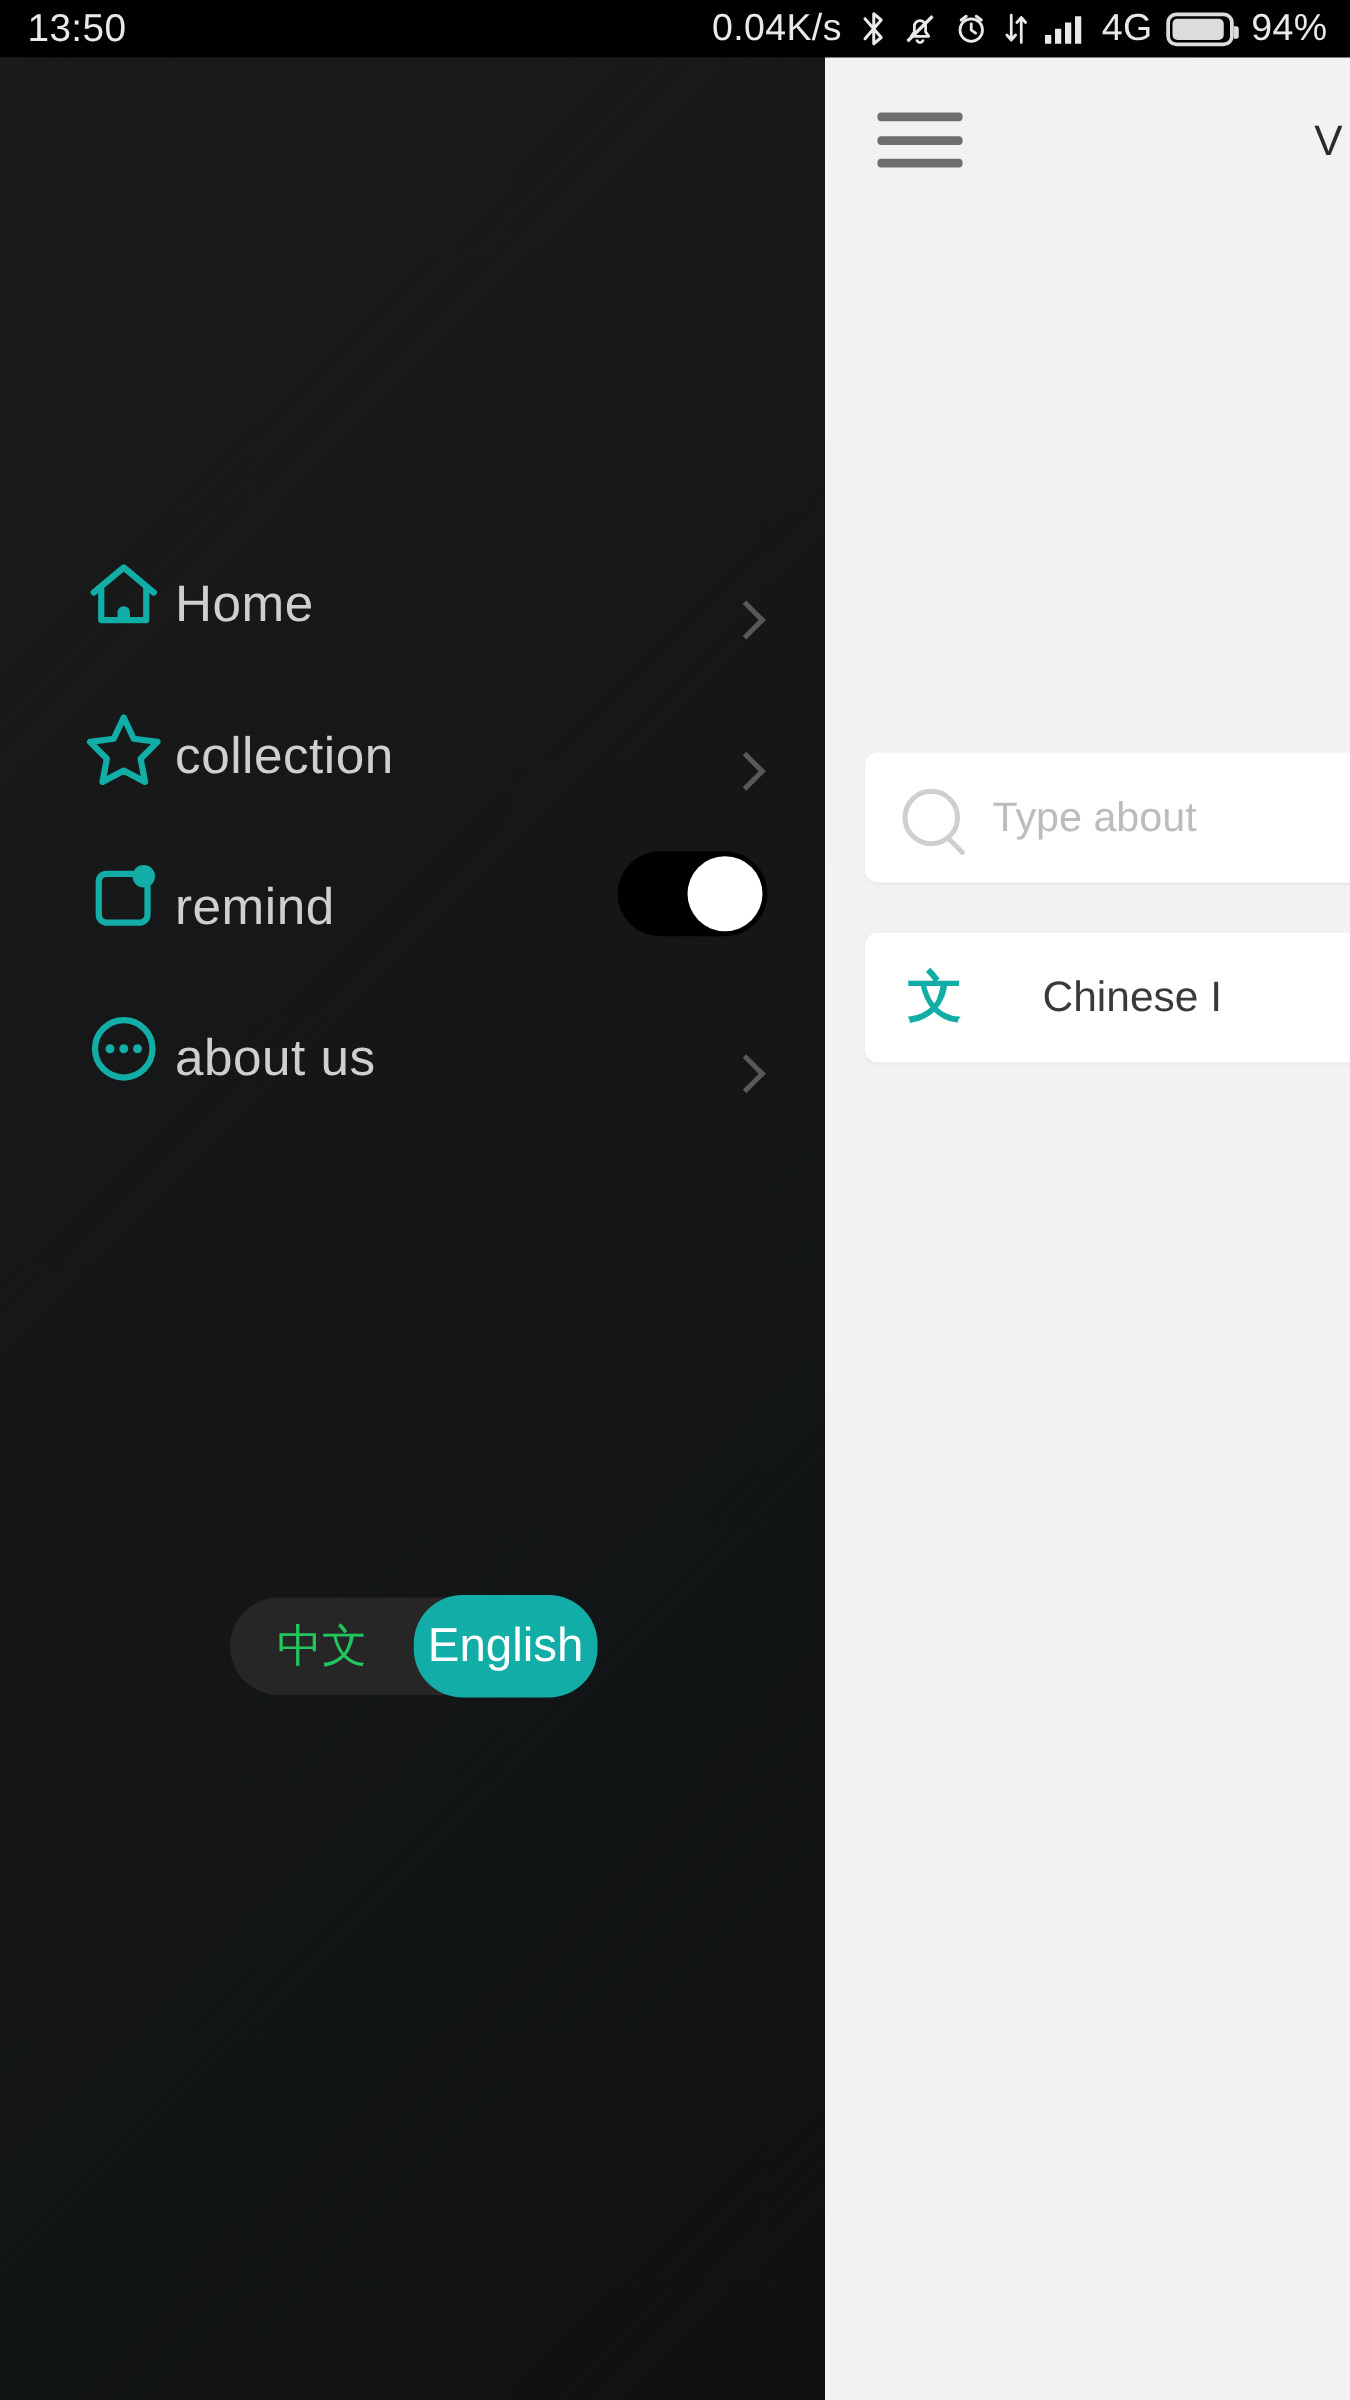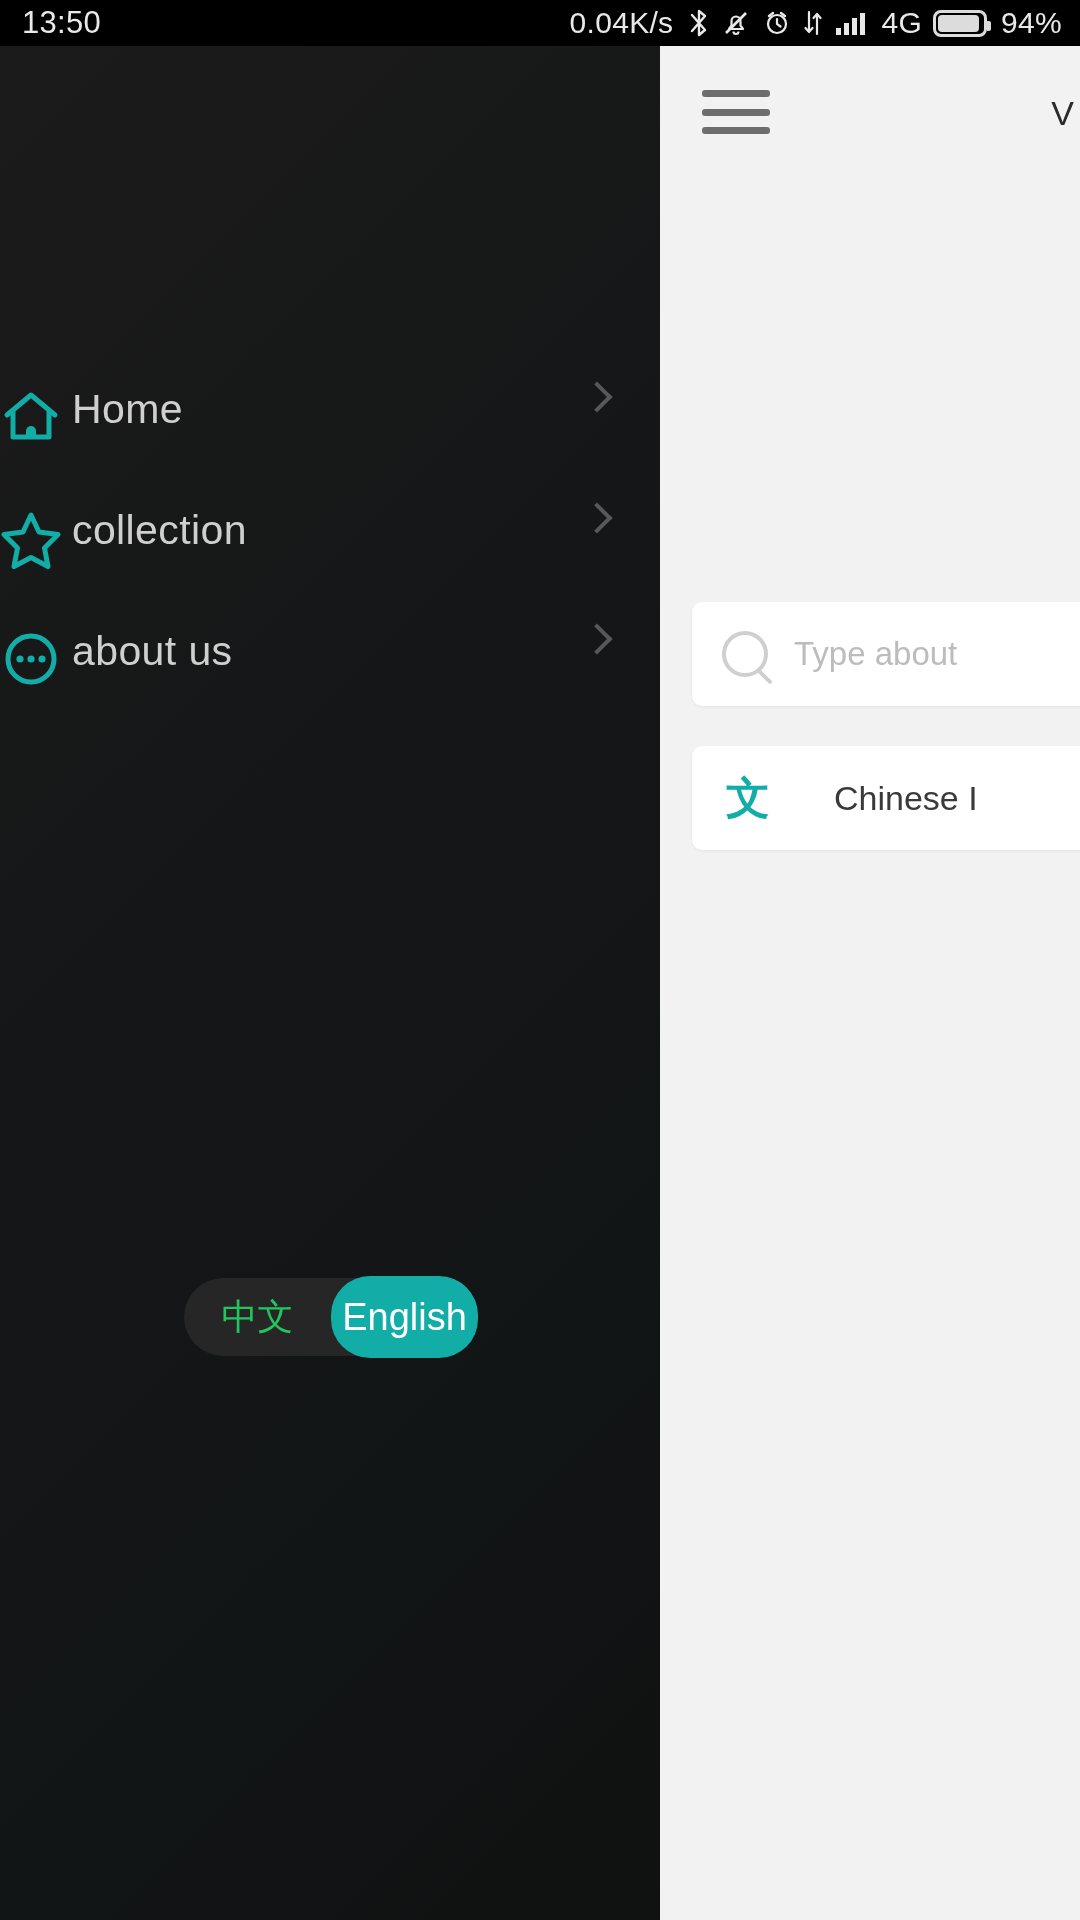--- a/index.html
+++ b/index.html
@@ -72,22 +72,22 @@
   .card-ico{ font-size:44px; color:#12ada6; font-weight:bold; flex:none; line-height:1; }
   .card-label{ font-size:34px; color:#3a3a3a; white-space:nowrap;margin-left:34px; }
 
   
   .drawer{
     position:absolute; top:46px; left:0; width:660px; height:1874px;
     background:linear-gradient(135deg,#1b1b1b 0%,#151617 45%,#121516 72%,#101111 100%);
   }
   .menu{ position:absolute; top:340px; left:0; width:660px; }
   .row{
-    position:relative; height:121px; display:flex; align-items:flex-start;
-    padding-right:46px;
+    position:relative; height:121px; display:flex; align-items:flex-end;
+    padding-left:68px; padding-right:46px;
   }
   .row .ico{ width:72px; flex:none; display:flex; align-items:center; justify-content:flex-start; }
   .row .label{ font-size:41px; color:#cfcfcf; letter-spacing:.4px; }
   .row .right{ margin-left:auto; display:flex; align-items:center; }
   .chev{
     width:22px; height:22px; border-right:4px solid #585858; border-top:4px solid #585858;
     transform:rotate(45deg); display:block; margin-right:6px;
   }
   .value{ font-size:37px; color:#b9b9b9; letter-spacing:.5px; }
 
@@ -218,20 +218,34 @@
           <svg width="62" height="62" viewBox="0 0 62 62">
             <path class="teal" d="M31 8 L39 25 L58 27.5 L44.5 41 L48 59.5 L31 50.5 L14 59.5 L17.5 41 L4 27.5 L23 25 Z"></path>
           </svg>
         </span>
         <span class="label">collection</span>
         <span class="right">
           <i class="chev"></i>
         </span>
       </div>
 
+      <div class="row">
+        <span class="ico">
+          <svg width="62" height="62" viewBox="0 0 62 62">
+            <path class="teal" d="M42 12 H17 a6 6 0 0 0 -6 6 v27 a6 6 0 0 0 6 6 h27 a6 6 0 0 0 6 -6 V22"></path>
+            <circle class="teal-fill" cx="47" cy="14" r="9"></circle>
+          </svg>
+        </span>
+        <span class="label">remind</span>
+        <span class="right">
+          <span class="toggle">
+            <span class="knob"></span>
+          </span>
+        </span>
+      </div>
 
 
       <div class="row">
         <span class="ico">
           <svg width="62" height="62" viewBox="0 0 62 62">
             <circle class="teal" cx="31" cy="31" r="23"></circle>
             <circle class="teal-fill" cx="20" cy="31" r="3.6"></circle>
             <circle class="teal-fill" cx="31" cy="31" r="3.6"></circle>
             <circle class="teal-fill" cx="42" cy="31" r="3.6"></circle>
           </svg>

